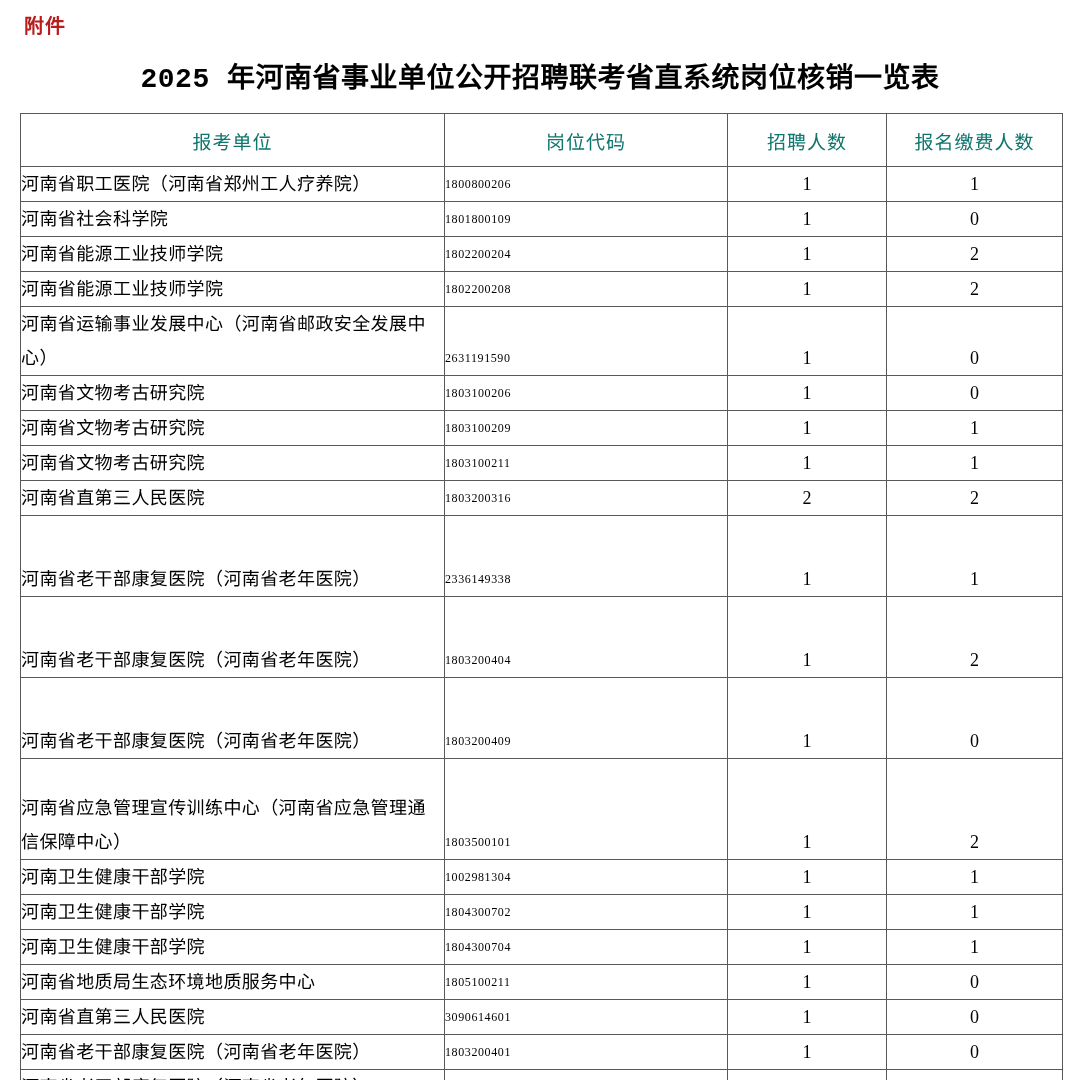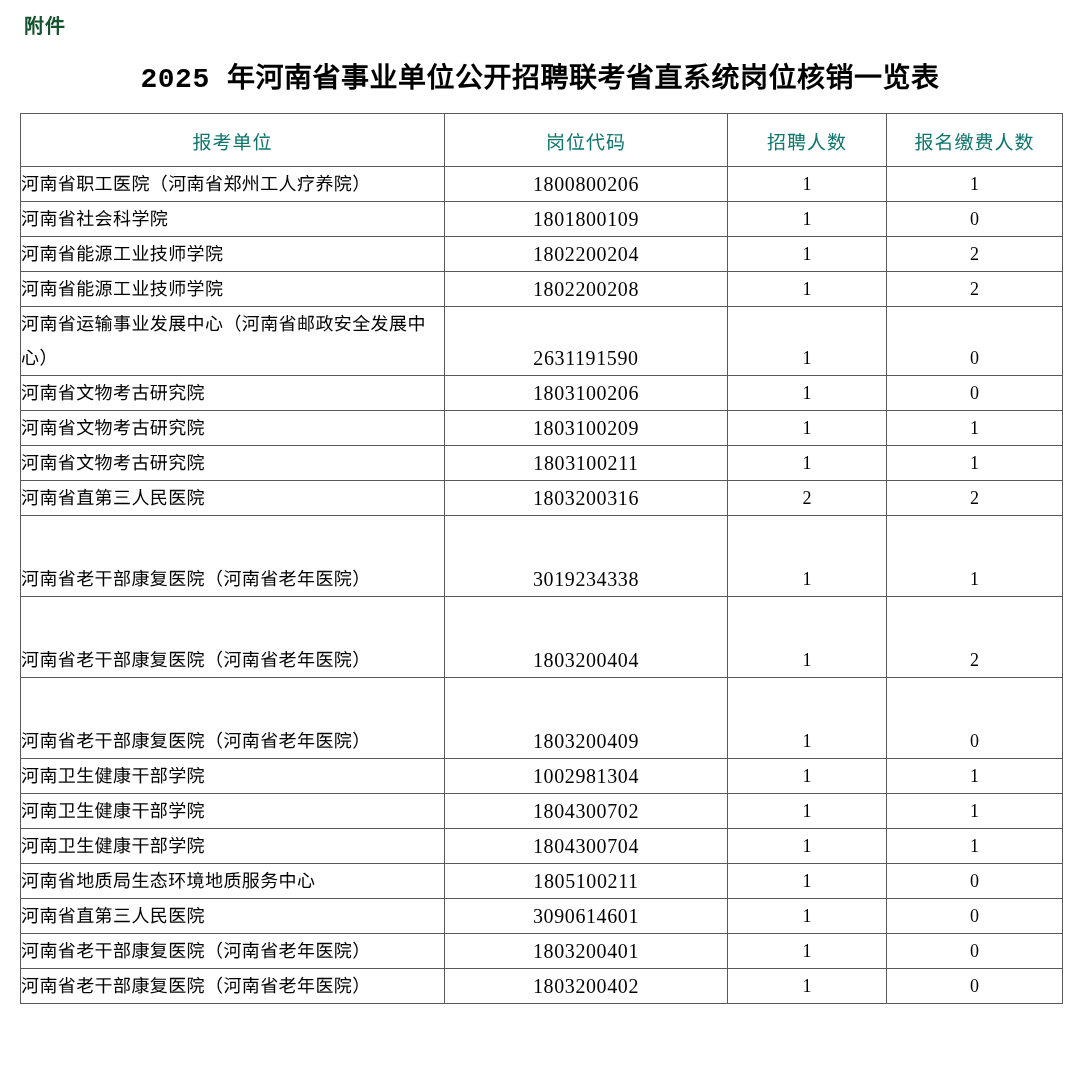--- a/index.html
+++ b/index.html
@@ -27,21 +27,21 @@
   
   .attach-label {
     position: absolute;
     left: 24px;
     top: 12px;
     font-family: "Liberation Sans", "DejaVu Sans", sans-serif;
     font-size: 20px;
     font-weight: 600;
     letter-spacing: 1px;
     line-height: 28px;
-    color: #14532d;
+    color: #b91c1c;
   }
 
   
   .doc-title {
     position: absolute;
     left: 0;
     top: 60px;
     width: 1080px;
     text-align: center;
     font-family: Liberation Mono, monospace;
@@ -93,24 +93,24 @@
   td.unit {
     text-align: left;
     padding: 0 6px 4px 10px;
     line-height: 34px;
     letter-spacing: 0.4px;
     font-size: 18px;
     word-break: break-all;
   }
 
   td.code {
-    text-align: center;
+    text-align: left;
     padding: 0 4px 4px 4px;
     line-height: 34px;
-    font-size: 20px;
+    font-size: 12px;
     letter-spacing: 0.6px;
     font-variant-numeric: lining-nums;
   }
 
   td.num {
     text-align: center;
     padding: 0 4px 4px 4px;
     line-height: 34px;
     font-size: 18px;
   }
@@ -203,35 +203,41 @@
             <td class="num">1</td>
           </tr>
           <tr class="h-normal">
             <td class="unit">河南省直第三人民医院</td>
             <td class="code">1803200316</td>
             <td class="num">2</td>
             <td class="num">2</td>
           </tr>
           <tr class="h-tall">
             <td class="unit">河南省老干部康复医院（河南省老年医院）</td>
-            <td class="code">3019234338</td>
+            <td class="code">2336149338</td>
             <td class="num">1</td>
             <td class="num">1</td>
           </tr>
           <tr class="h-tall">
             <td class="unit">河南省老干部康复医院（河南省老年医院）</td>
             <td class="code">1803200404</td>
             <td class="num">1</td>
             <td class="num">2</td>
           </tr>
           <tr class="h-tall">
             <td class="unit">河南省老干部康复医院（河南省老年医院）</td>
             <td class="code">1803200409</td>
             <td class="num">1</td>
             <td class="num">0</td>
+          </tr>
+          <tr class="h-xtall">
+            <td class="unit">河南省应急管理宣传训练中心（河南省应急管理通信保障中心）</td>
+            <td class="code">1803500101</td>
+            <td class="num">1</td>
+            <td class="num">2</td>
           </tr>
           <tr class="h-normal">
             <td class="unit">河南卫生健康干部学院</td>
             <td class="code">1002981304</td>
             <td class="num">1</td>
             <td class="num">1</td>
           </tr>
           <tr class="h-normal">
             <td class="unit">河南卫生健康干部学院</td>
             <td class="code">1804300702</td>

